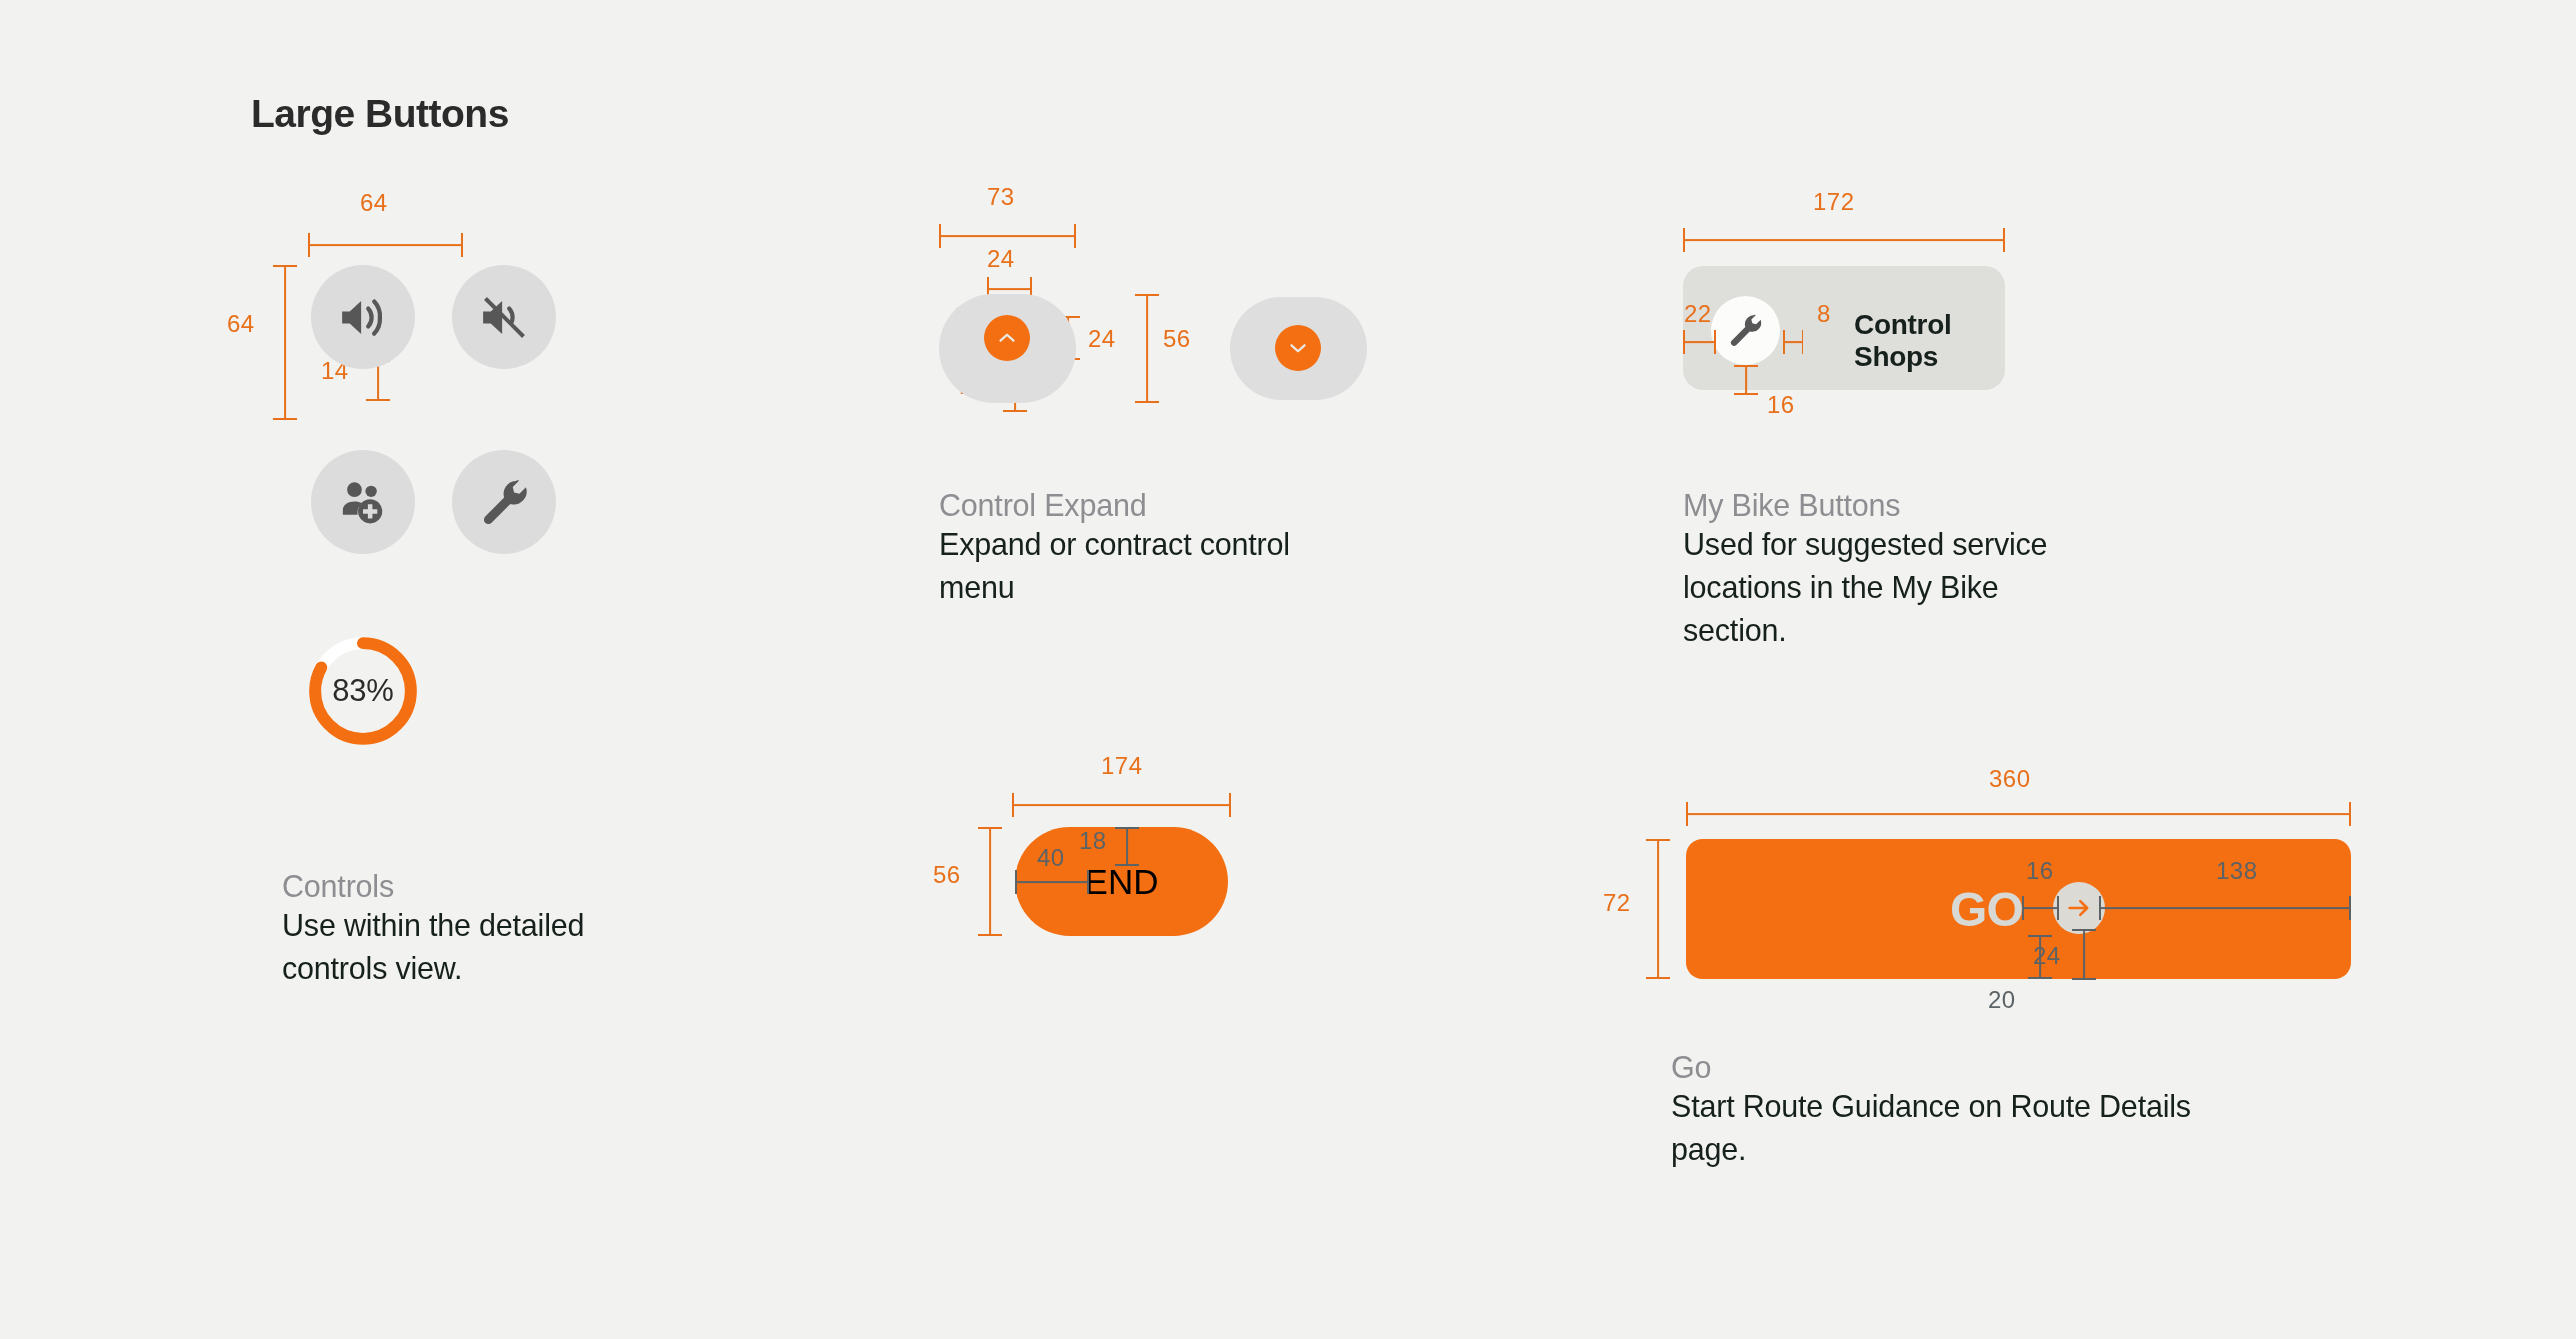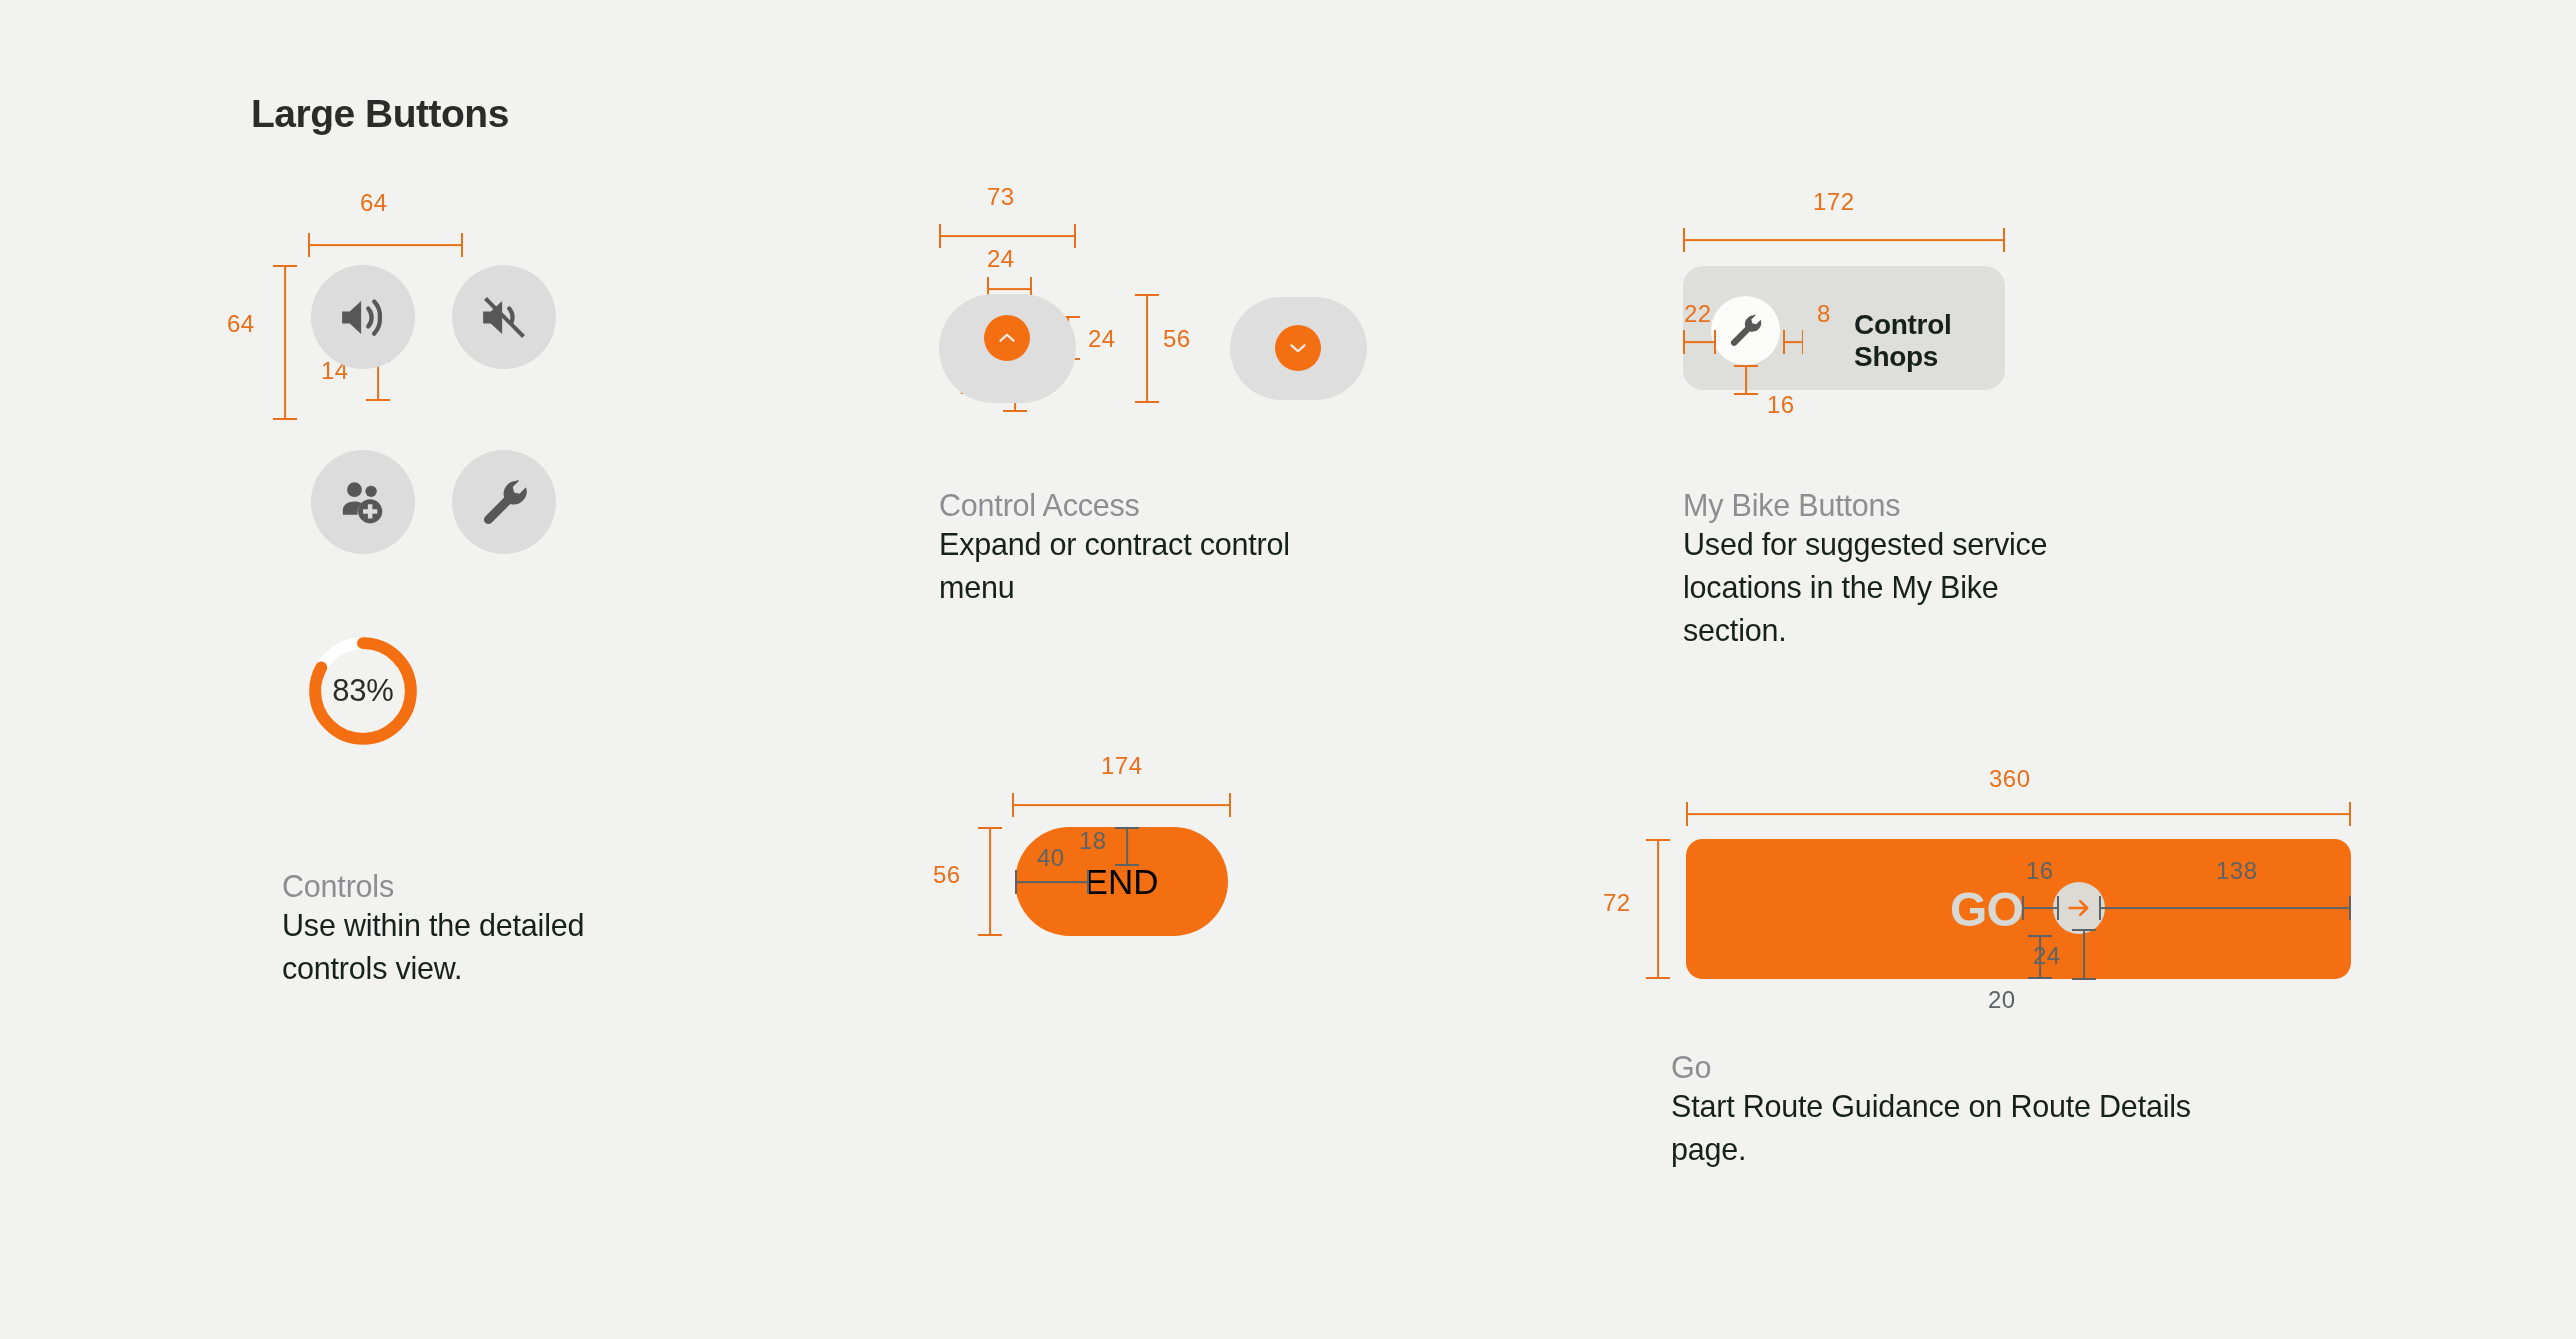--- a/index.html
+++ b/index.html
@@ -248,21 +248,21 @@
   </div>
   <div class="orange-circle" style="left:1275px; top:325px; width:46px; height:46px;">
     <span>
       <svg width="26" height="26" viewBox="0 0 24 24">
         <path d="M6 9.5 12 15l6-5.5" fill="none" stroke="#E9E9E6" stroke-width="2.1" stroke-linecap="round" stroke-linejoin="round"></path>
       </svg>
     </span>
   </div>
 
   <div class="caption" style="left:939px; top:488px; width:370px;">
-    <div class="cap-label">Control Access</div>
+    <div class="cap-label">Control Expand</div>
     <div class="cap-body">Expand or contract control menu</div>
   </div>
 
   <div class="dim-h" style="left:1012px; top:793px; width:219px; height:24px;">
     <div class="bar"></div>
       <div class="cap-l"></div>
       <div class="cap-r"></div>
   </div>
   <div class="dim-label" style="left:1101px; top:752px;">174</div>
 

